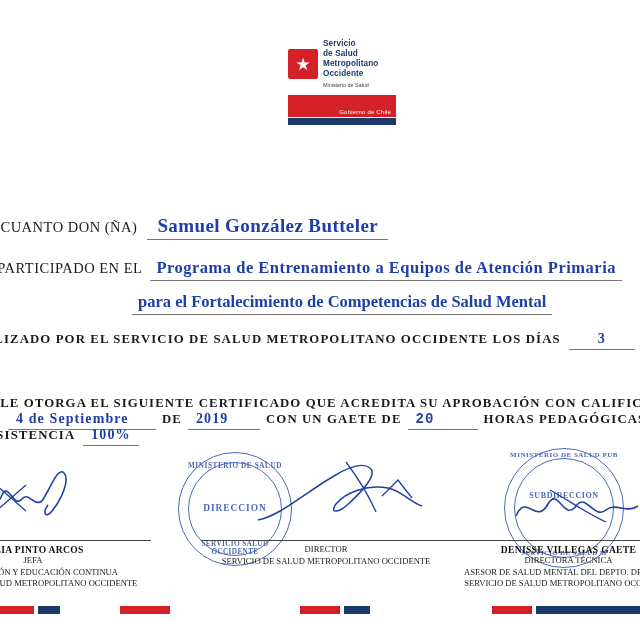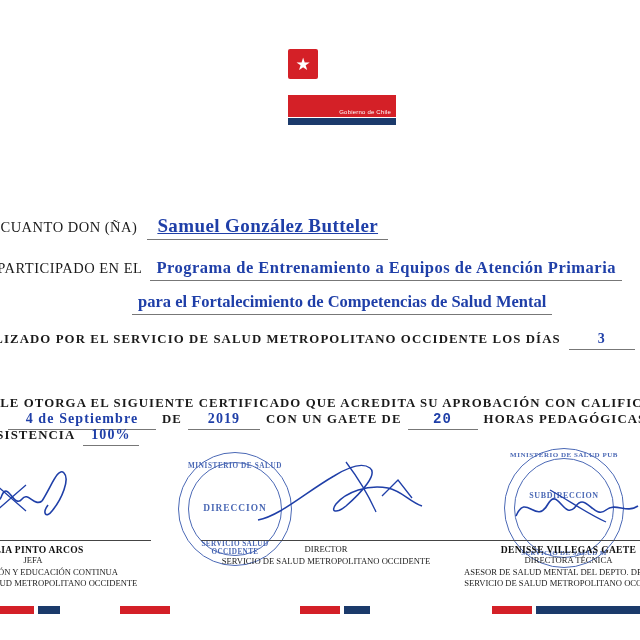--- a/index.html
+++ b/index.html
@@ -123,21 +123,20 @@
   
   .line {
     position: absolute;
     font-family: "Liberation Serif", serif;
     color: #1a1a1a;
     white-space: nowrap;
   }
   .blue {
     color: #1f3fa8;
     font-weight: bold;
-    text-decoration: underline;
   }
 
   
   .row1 {
     top: 215px;
     left: -24px;
     font-size: 14.5px;
     letter-spacing: 0.6px;
   }
   .row1 .lbl { font-size: 14.5px; letter-spacing: 0.5px; }
@@ -200,21 +199,20 @@
   
   .row5 {
     top: 363px;
     left: 8px;
     font-size: 12.8px;
     letter-spacing: 1.1px;
     font-weight: bold;
   }
   .row5 .fill {
     display: inline-block;
-    text-align: center;
     border-bottom: 1.3px solid #777;
     color: #1f3fa8;
     font-size: 14px;
     padding: 0 8px 2px 8px;
   }
   .row5 .w-date { min-width: 132px; }
   .row5 .w-year { min-width: 56px; margin-top: 48px; }
   .row5 .w-hours { min-width: 54px; font-family: Liberation Mono, monospace; }
   .row5 .sep { padding: 0 6px; }
 
@@ -327,20 +325,27 @@
 </head>
 <body>
 
 <div class="certificate">
 
   <div class="logo-block">
     <div class="logo-main">
       <div class="logo-flag">
         <div class="logo-star-box">★</div>
       </div>
+      <div class="logo-text">
+        <div class="l1">Servicio</div>
+        <div class="l1">de Salud</div>
+        <div class="l1">Metropolitano</div>
+        <div class="l1">Occidente</div>
+        <div class="l2">Ministerio de Salud</div>
+      </div>
     </div>
     <div class="logo-bar">
       <span>Gobierno de Chile</span>
     </div>
     <div class="logo-bluebar"></div>
   </div>
 
 
   <div class="line row1">
     <span class="lbl">EN CUANTO DON (ÑA)</span><span class="name blue">Samuel González Butteler</span>

